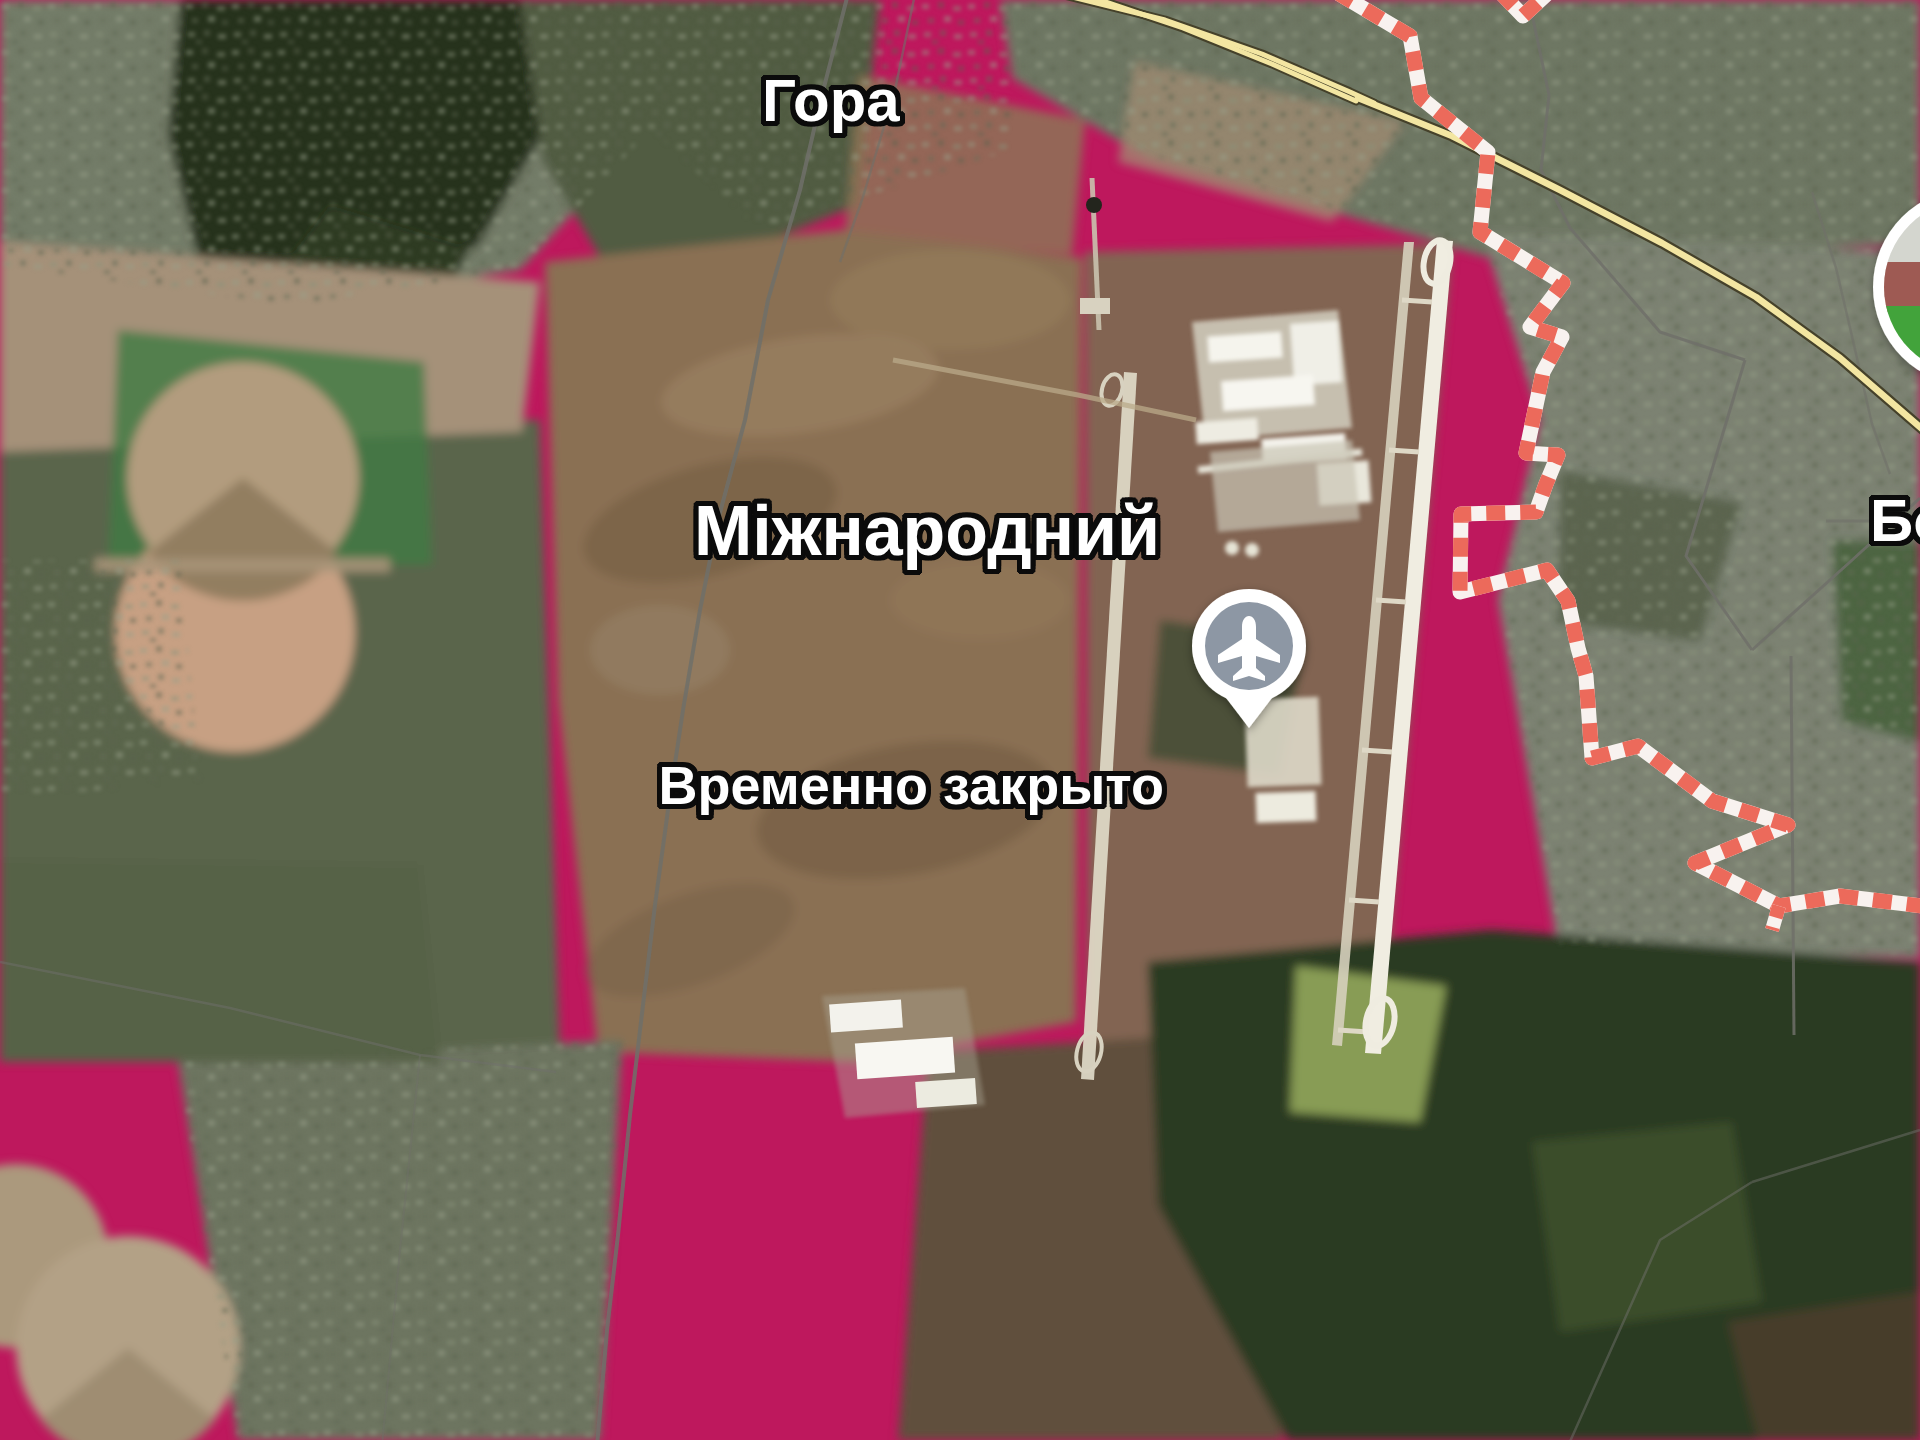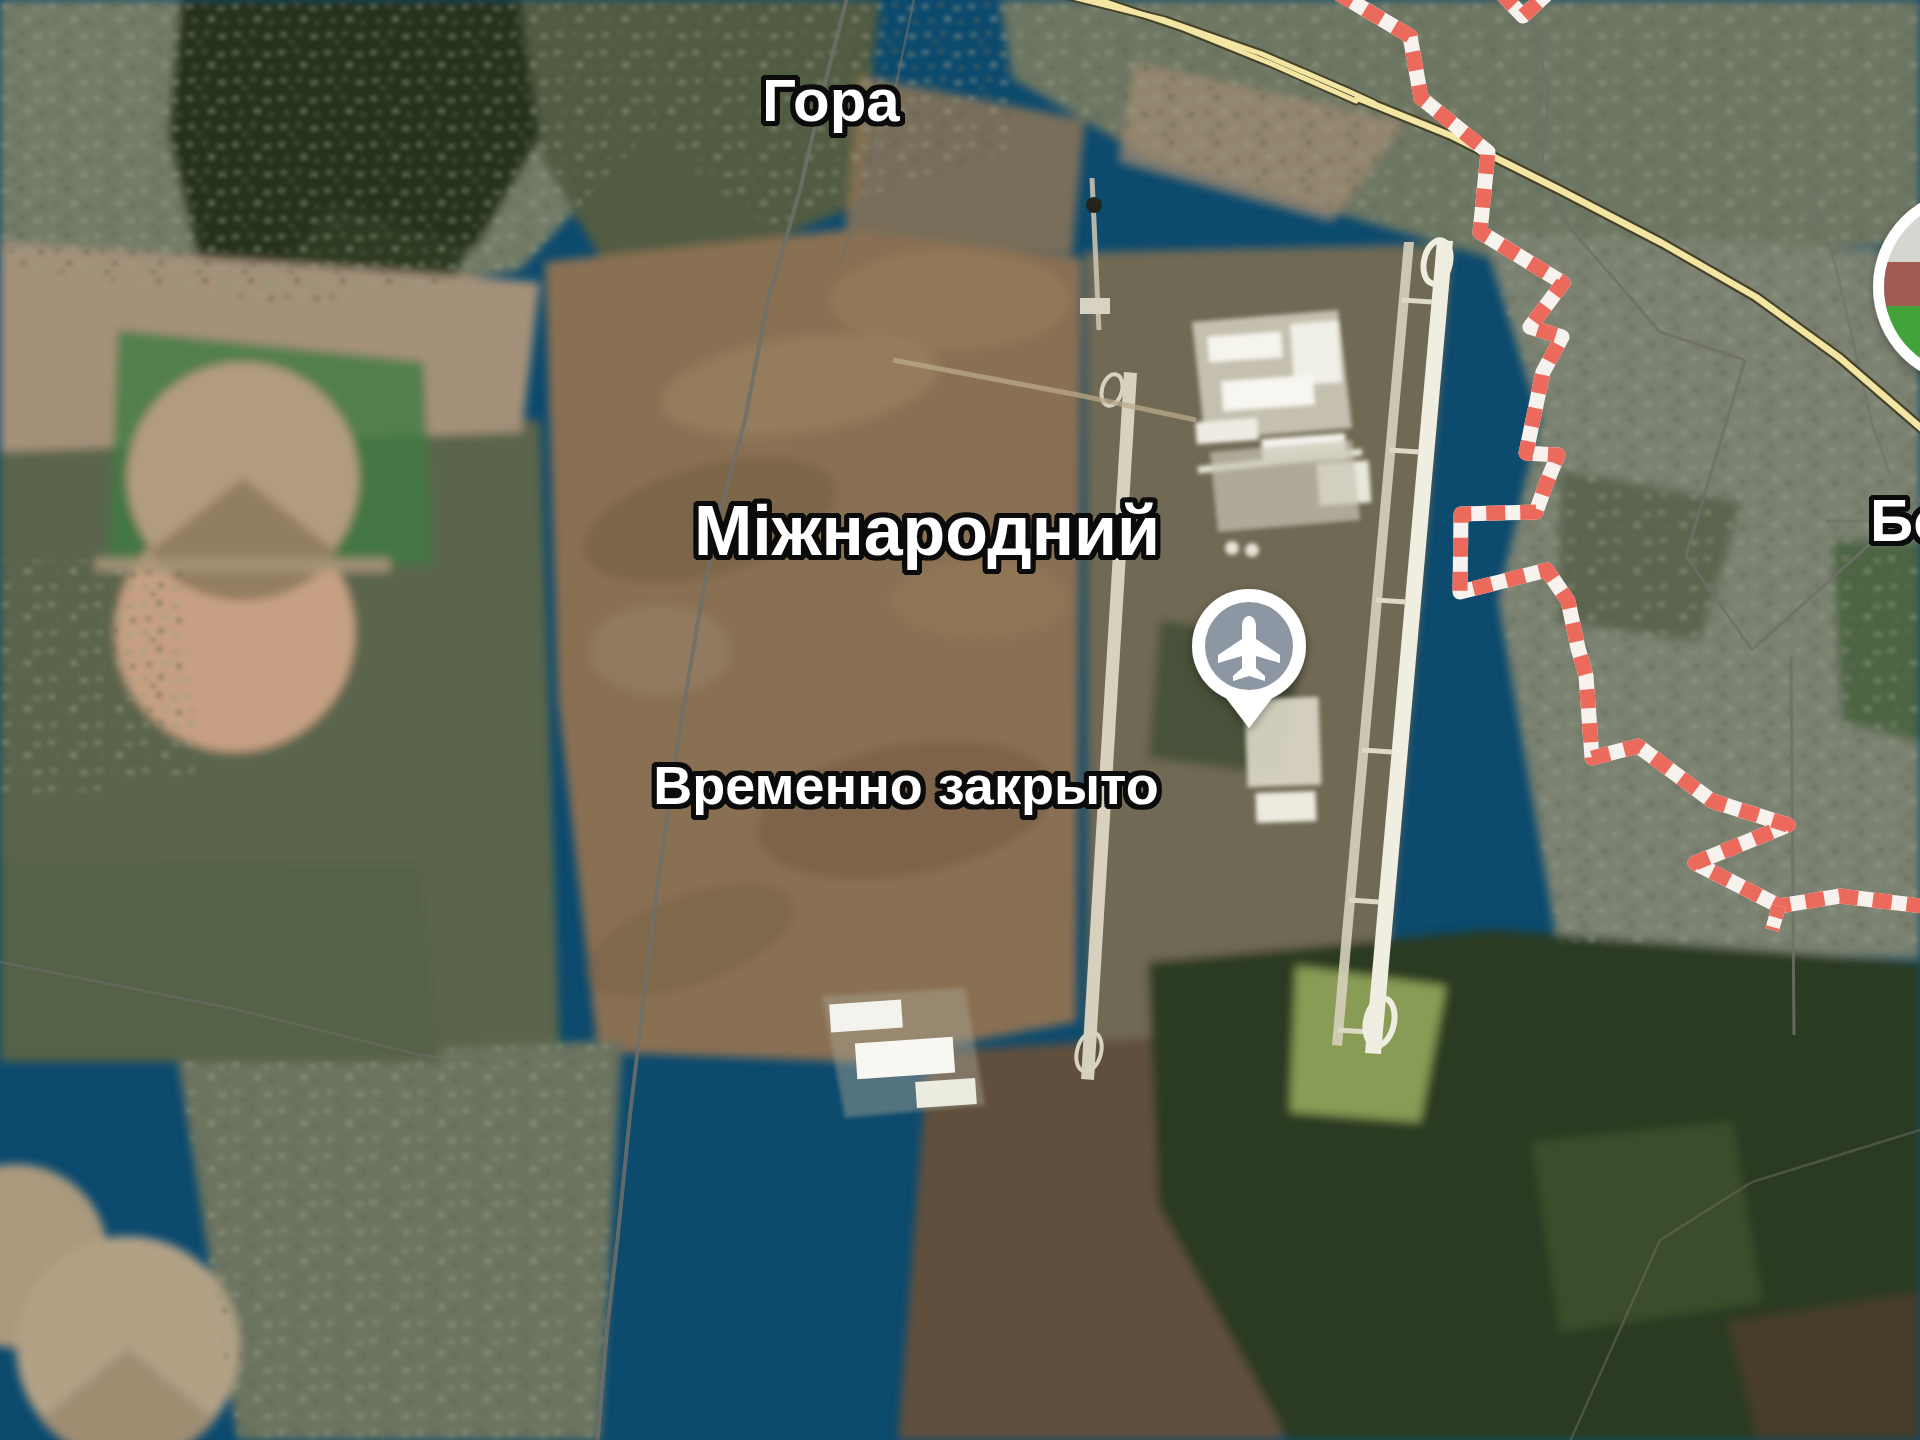--- a/index.html
+++ b/index.html
@@ -1,32 +1,32 @@
 <!DOCTYPE html>
 <html><head>
 <meta charset="utf-8">
 <style>
   html,body{margin:0;padding:0;background:#222;}
   #stage{
     position:relative;width:1920px;height:1440px;overflow:hidden;
-    font-family:"Liberation Sans",sans-serif;cursor:grab;background:#0c4a6e;
+    font-family:"Liberation Sans",sans-serif;cursor:grab;background:#be185d;
   }
   #stage > svg{position:absolute;left:0;top:0;display:block;}
   .lbl{
     position:absolute;color:#fff;font-weight:700;white-space:nowrap;
     font-family:"Liberation Sans",sans-serif;
     text-shadow:
       -4px -4px 0 #0b0b0b, 4px -4px 0 #0b0b0b, -4px 4px 0 #0b0b0b, 4px 4px 0 #0b0b0b,
       -5px 0 0 #0b0b0b, 5px 0 0 #0b0b0b, 0 -5px 0 #0b0b0b, 0 5px 0 #0b0b0b,
       -3px -5px 0 #0b0b0b, 3px -5px 0 #0b0b0b, -3px 5px 0 #0b0b0b, 3px 5px 0 #0b0b0b,
       -5px -3px 0 #0b0b0b, 5px -3px 0 #0b0b0b, -5px 3px 0 #0b0b0b, 5px 3px 0 #0b0b0b;
   }
   .lbl-hora{left:762px;top:66px;font-size:60px;}
   .lbl-airport{right:760px;top:486px;font-size:70px;line-height:91px;text-align:right;}
-  .lbl-status{left:648px;top:754px;width:516px;font-size:54px;text-align:center;}
+  .lbl-status{left:648px;top:754px;width:516px;font-size:54px;text-align:right;}
   .lbl-bo{left:1870px;top:486px;font-size:60px;}
 </style>
 </head>
 <body>
 
 <div id="stage">
 
 <svg width="1920" height="1440" viewBox="0 0 1920 1440" xmlns="http://www.w3.org/2000/svg">
   <defs>
     <filter id="soft" x="-10%" y="-10%" width="120%" height="120%">

